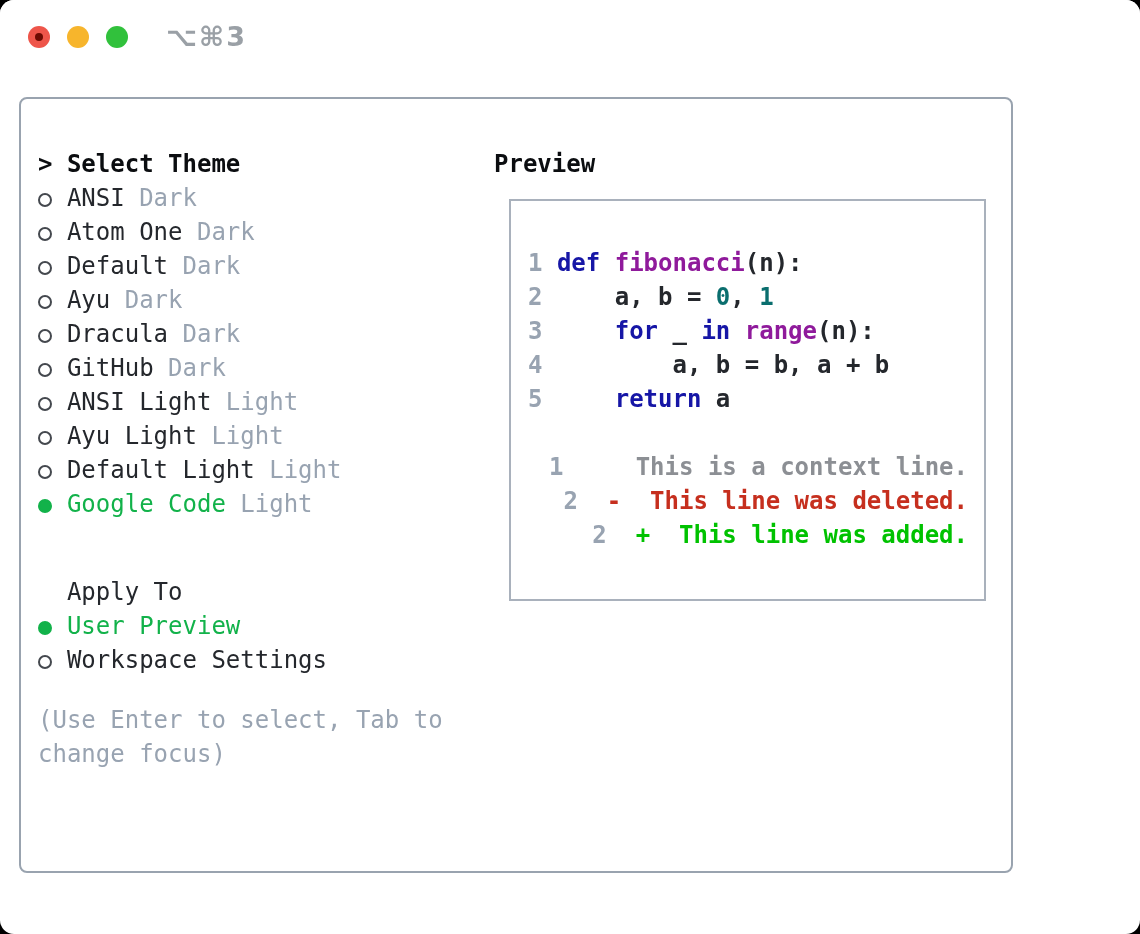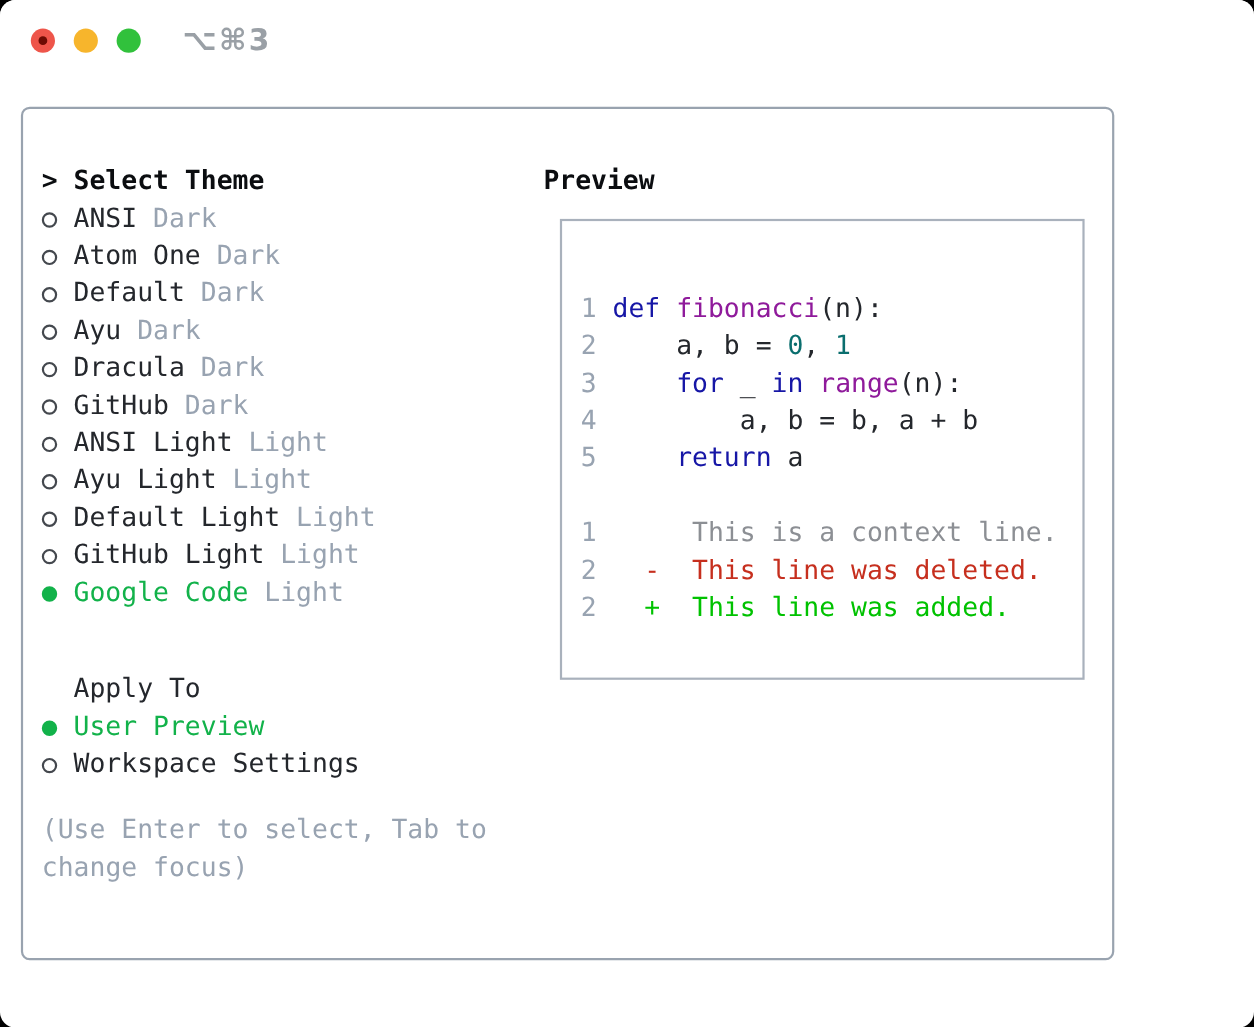--- a/index.html
+++ b/index.html
@@ -28,26 +28,26 @@
     border-radius:50%;vertical-align:-1px;}
   .dot.sel{background:var(--selection);border-color:var(--selection);}
   .tname.sel{color:var(--selection);}
   .variant{color:var(--muted);}
   .apply-section{margin-top:54px;}
   .opt-label.sel{color:var(--selection);}
   .help-section{margin-top:26px;}
   .help{color:var(--muted);}
   
   .pbox{margin-top:18px;margin-left:15px;width:477px;box-sizing:border-box;
-    border:2px solid var(--box_border);background:#fff;padding:62px 16px 47px 17px;}
+    border:2px solid var(--box_border);background:#fff;padding:45px 16px 47px 17px;font-weight:bold;}
   .lnum{display:inline-block;width:2ch;color:var(--muted);}
   .tok-kw{color:var(--keyword);}
   .tok-fn{color:var(--function);}
   .tok-num{color:var(--number);}
-  .diff-section{margin-top:34px;}
+  .diff-section{margin-top:34px;text-align:right;}
   .diff-context{color:var(--context);}
   .diff-deleted{color:var(--deleted);}
   .diff-added{color:var(--added);}
 </style>
 </head>
 <body>
 
 <div class="window">
   <div class="titlebar">
     <span class="light light-red">
@@ -65,21 +65,20 @@
       <div id="theme-list">
           <div class="row"><span class="marker"><span class="dot"></span></span><span class="tname">ANSI</span> <span class="variant">Dark</span></div>
           <div class="row"><span class="marker"><span class="dot"></span></span><span class="tname">Atom One</span> <span class="variant">Dark</span></div>
           <div class="row"><span class="marker"><span class="dot"></span></span><span class="tname">Default</span> <span class="variant">Dark</span></div>
           <div class="row"><span class="marker"><span class="dot"></span></span><span class="tname">Ayu</span> <span class="variant">Dark</span></div>
           <div class="row"><span class="marker"><span class="dot"></span></span><span class="tname">Dracula</span> <span class="variant">Dark</span></div>
           <div class="row"><span class="marker"><span class="dot"></span></span><span class="tname">GitHub</span> <span class="variant">Dark</span></div>
           <div class="row"><span class="marker"><span class="dot"></span></span><span class="tname">ANSI Light</span> <span class="variant">Light</span></div>
           <div class="row"><span class="marker"><span class="dot"></span></span><span class="tname">Ayu Light</span> <span class="variant">Light</span></div>
           <div class="row"><span class="marker"><span class="dot"></span></span><span class="tname">Default Light</span> <span class="variant">Light</span></div>
-          <div class="row"><span class="marker"><span class="dot"></span></span><span class="tname">GitHub Light</span> <span class="variant">Light</span></div>
           <div class="row"><span class="marker"><span class="dot sel"></span></span><span class="tname sel">Google Code</span> <span class="variant">Light</span></div>
         </div>
 
       <div class="apply-section">
         <div class="row"><span class="marker"></span><span>Apply To</span></div>
         <div id="apply-options">
             <div class="row"><span class="marker"><span class="dot sel"></span></span><span class="opt-label sel">User Preview</span></div>
             <div class="row"><span class="marker"><span class="dot"></span></span><span class="opt-label">Workspace Settings</span></div>
           </div>
       </div>

